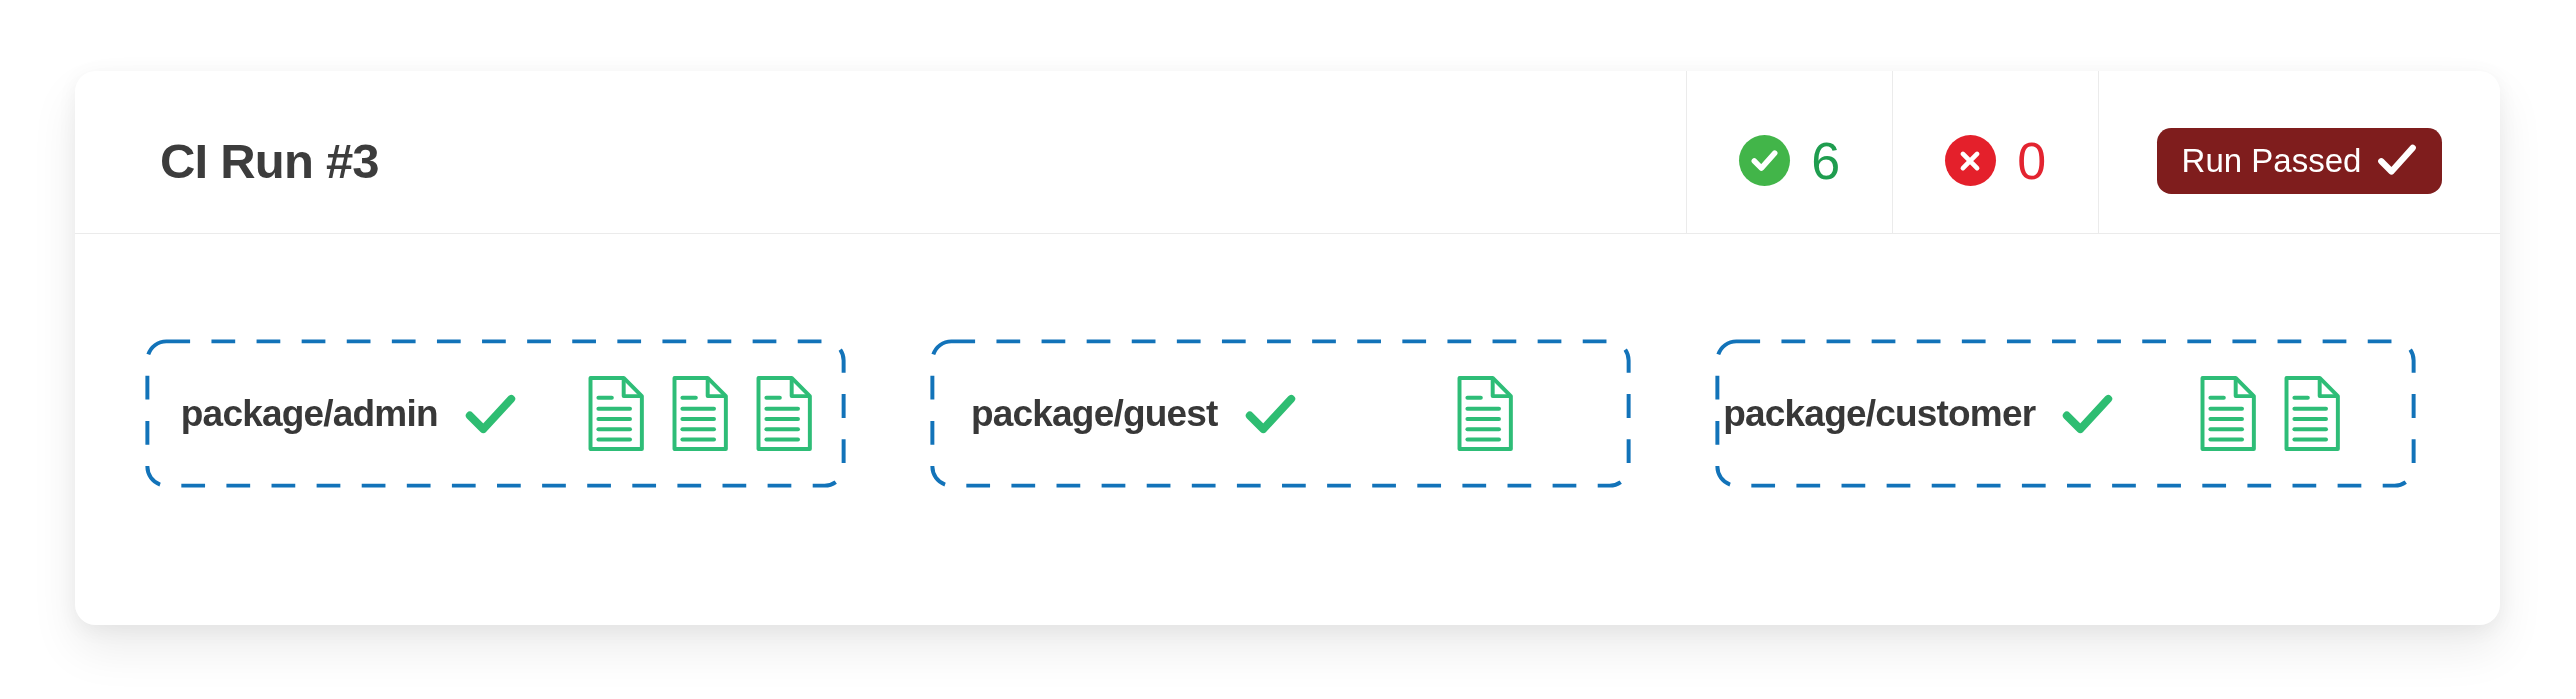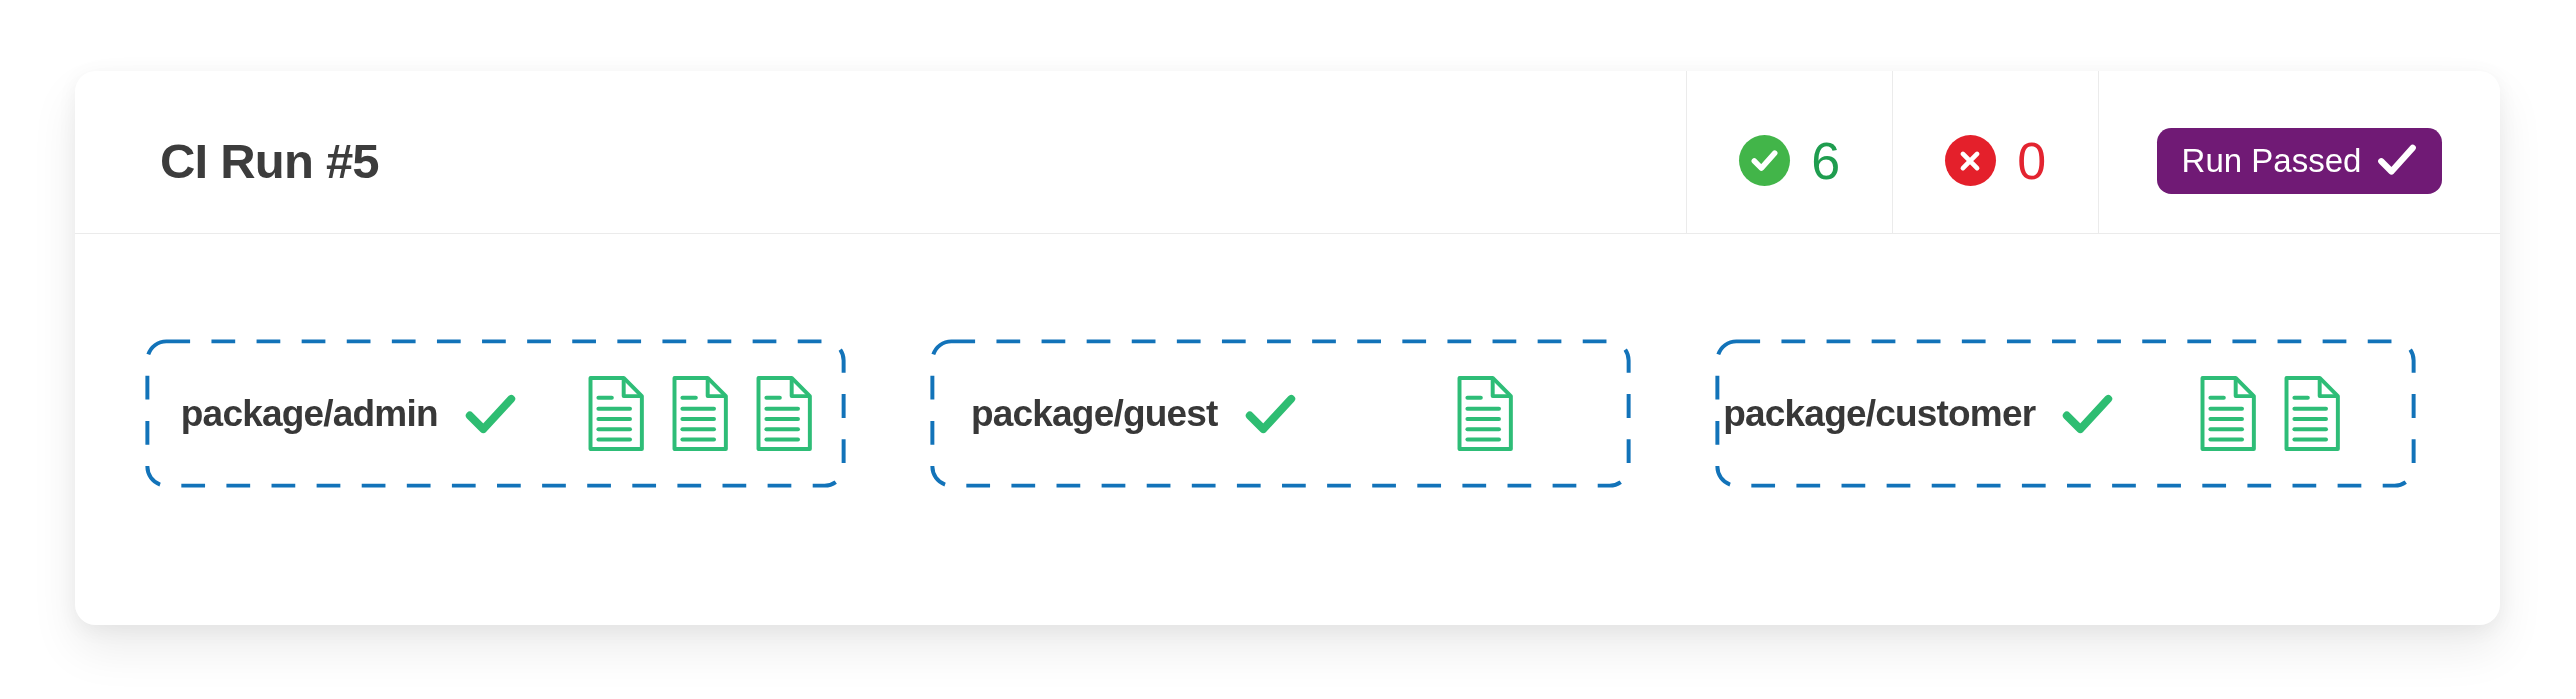--- a/index.html
+++ b/index.html
@@ -56,21 +56,21 @@
   .count.red-text{color:#e32430;}
   .button-section{
     width:402px;
     display:flex;align-items:center;justify-content:center;
     border-left:1.6px solid #ebebeb;
     padding-top:17.4px;box-sizing:border-box;
   }
   .status-btn{
     display:inline-flex;align-items:center;gap:16px;
     height:66px;padding:16px 25px;
-    background:#701a75;border:none;border-radius:14.2px;
+    background:#7f1d1d;border:none;border-radius:14.2px;
     color:#ffffff;font-size:33px;font-weight:400;
     font-family:"Liberation Sans", sans-serif;
     cursor:pointer;
   }
   
   .tiles{
     display:flex;gap:84px;
     margin:105px 0 0 70px;
   }
   .tile{
@@ -105,21 +105,21 @@
   .doc-icon{display:block;}
 </style>
 </head>
 <body>
 
 <div class="card">
 
   <div class="header">
 
     <div class="title-section">
-      <h1 class="page-title">CI Run #5</h1>
+      <h1 class="page-title">CI Run #3</h1>
     </div>
 
     <div class="stat-section">
       <span class="circle green">
         <svg width="27" height="22" viewBox="0 0 34 28" fill="none">
           <path d="M4,14 L13,23 L30,4" stroke="#ffffff" stroke-width="7" stroke-linecap="round" stroke-linejoin="round"></path>
         </svg>
       </span>
       <span class="count green-text">6</span>
     </div>

